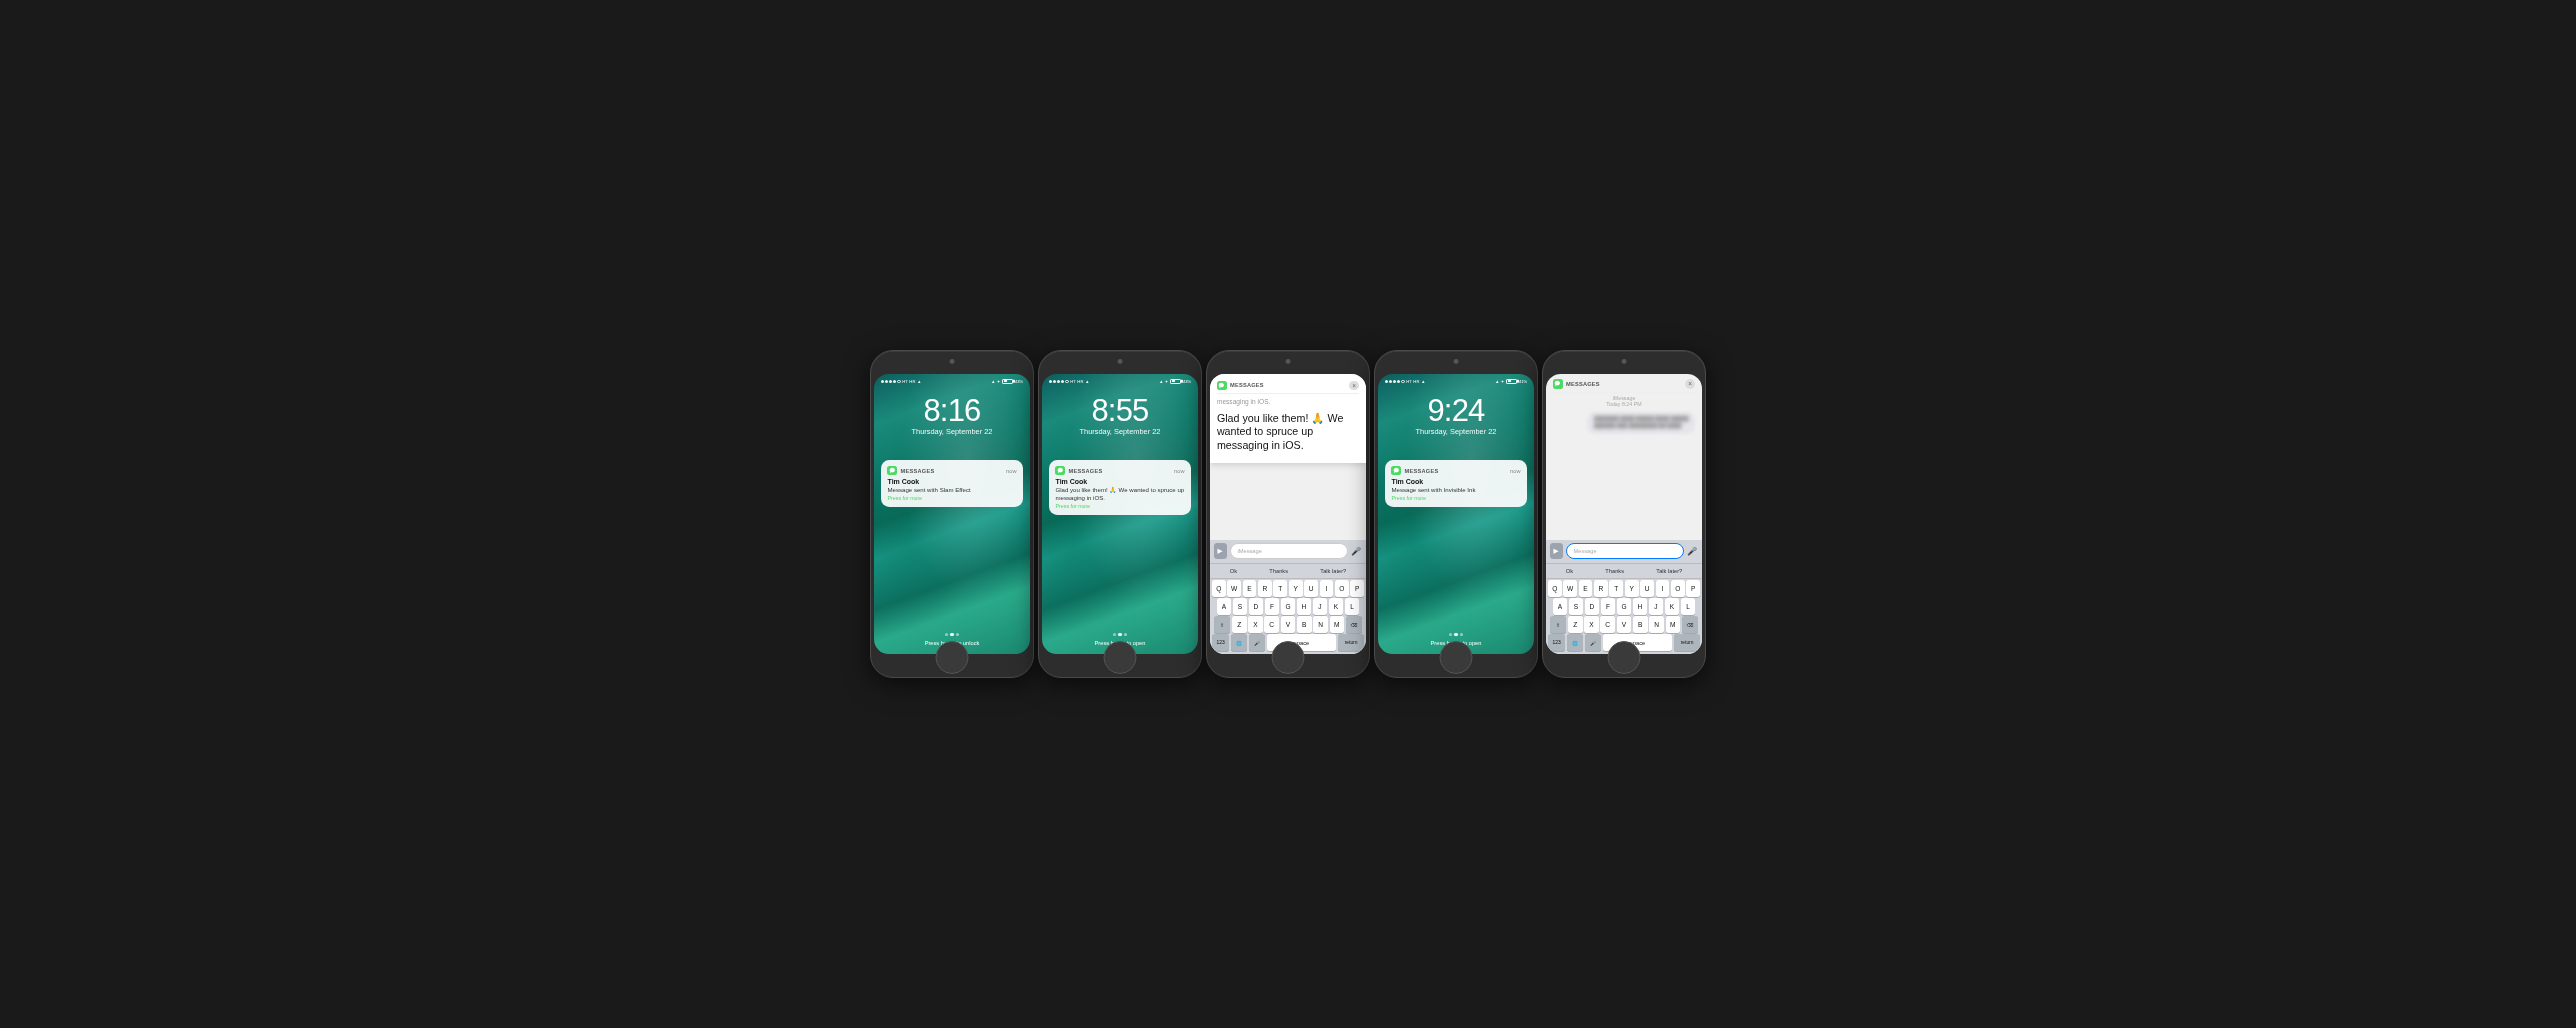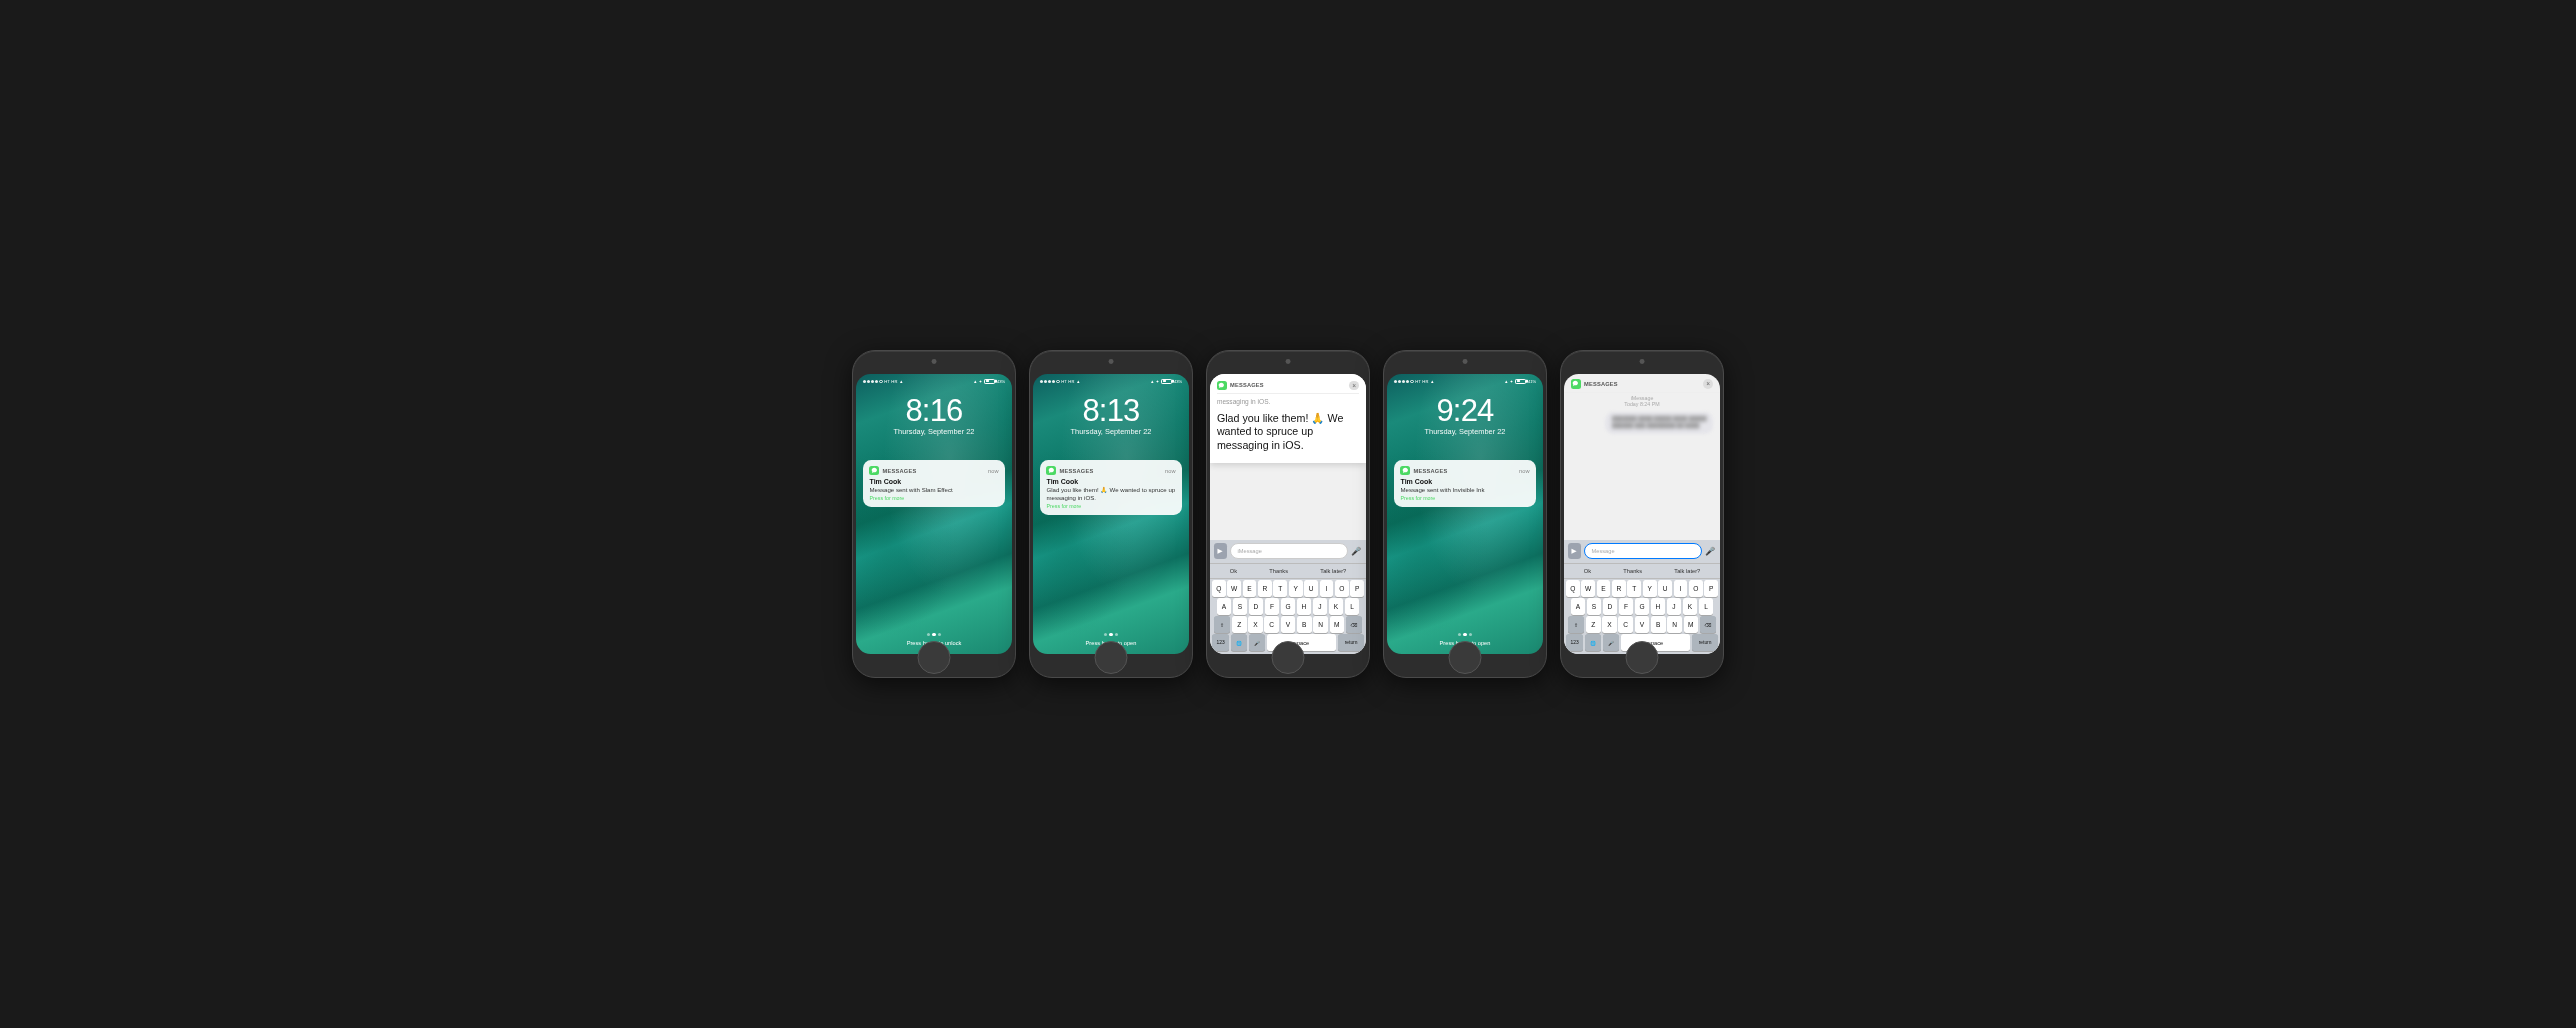--- a/index.html
+++ b/index.html
@@ -7,21 +7,21 @@
       background: #1a1a1a;
       display: flex;
       align-items: center;
       justify-content: center;
       min-height: 100vh;
       font-family: -apple-system, BlinkMacSystemFont, 'Helvetica Neue', sans-serif;
       padding: 16.4px;
     }
     .phones-container {
       display: flex;
-      gap: 13px;
+      gap: 4px;
       align-items: center;
     }
     .phone {
       width: 164px;
       height: 328px;
       background: #2d2d2d;
       border-radius: 23px;
       border: 1.6px solid #4a4a4a;
       position: relative;
       overflow: hidden;
@@ -540,21 +540,21 @@
           <div class="status-right">
             <span class="status-icon" style="font-size:4.1px;">▲</span>
             <span class="status-icon">✦</span>
             <div class="battery-icon">
               <div class="battery-fill" style="width:43%"></div>
             </div>
             <span style="font-size:4.1px;color:white;">43%</span>
           </div>
         </div>
         <div class="clock-area">
-          <div class="clock-time">8:13</div>
+          <div class="clock-time">8:55</div>
           <div class="clock-date">Thursday, September 22</div>
         </div>
         <div class="notification" style="top: 86px;">
           <div class="notif-header">
             <div class="notif-app-info">
               <div class="notif-app-icon">
                 <svg viewBox="0 0 10 10" fill="white">
                     <path d="M5 1C2.8 1 1 2.6 1 4.5c0 .9.4 1.7 1 2.3L1.5 9l2.2-1.1c.4.1.8.2 1.3.2 2.2 0 4-1.6 4-3.6S7.2 1 5 1z"></path>
                   </svg>
               </div>

